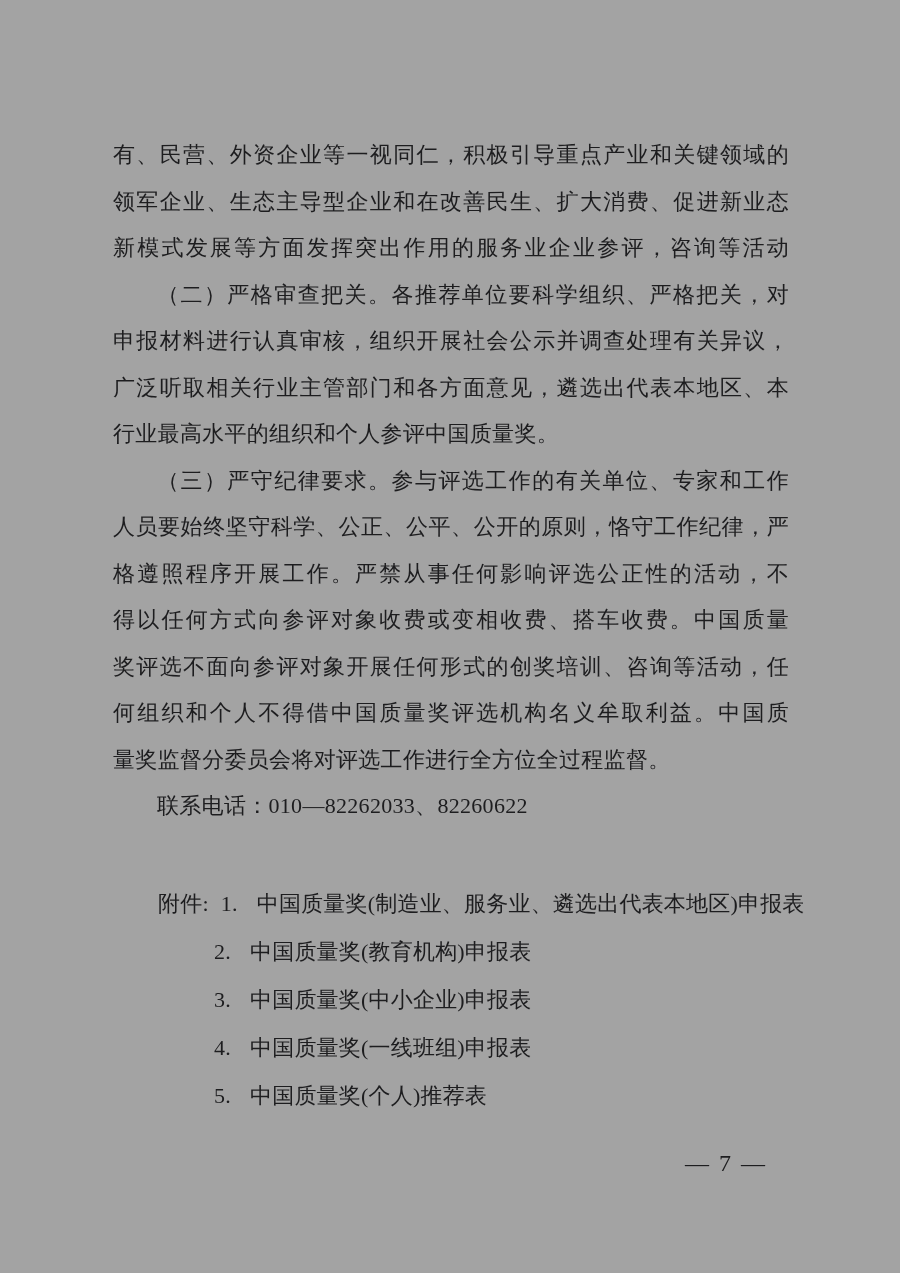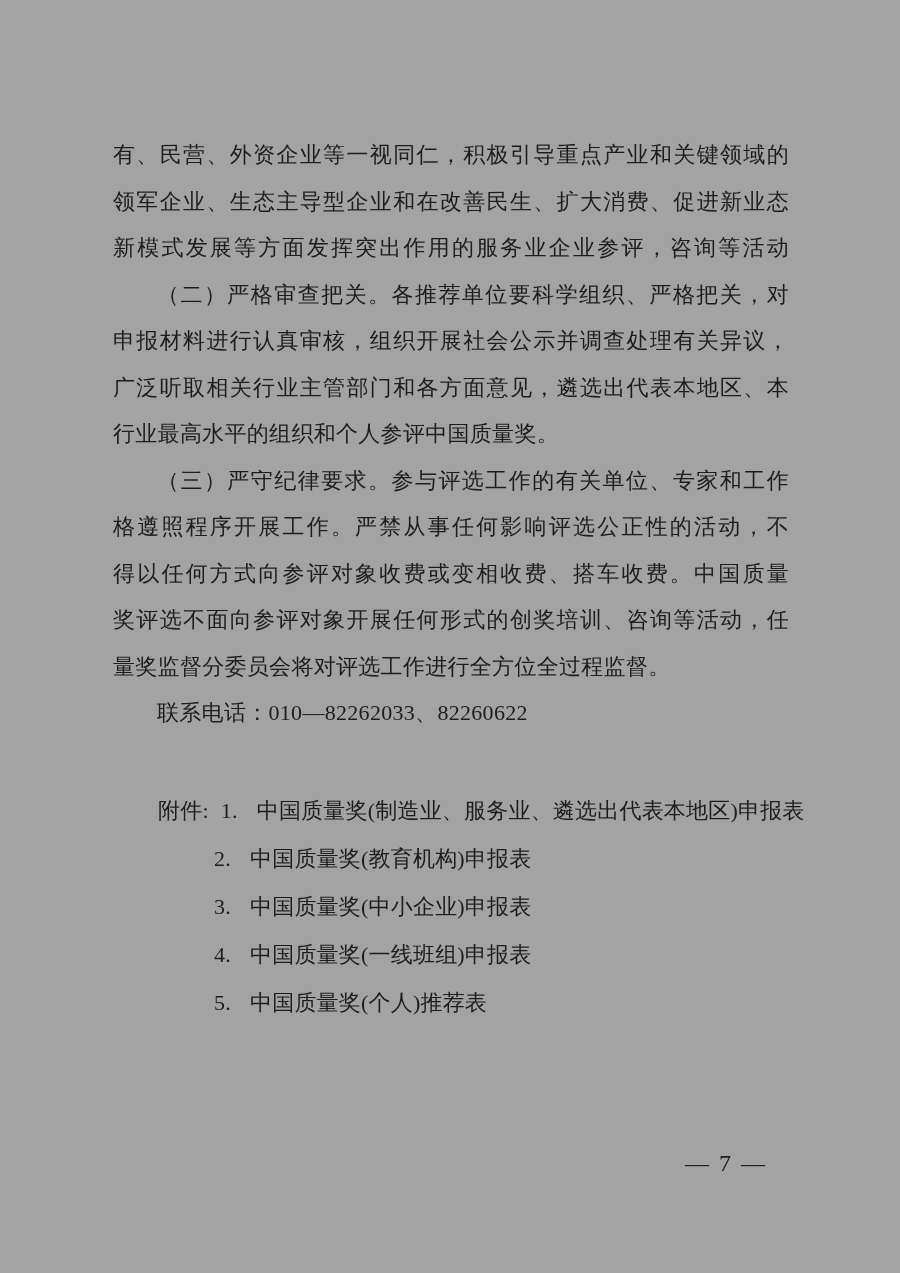--- a/index.html
+++ b/index.html
@@ -77,23 +77,25 @@
 
   <div class="body-text">
     <div class="line">有、民营、外资企业等一视同仁，积极引导重点产业和关键领域的</div>
     <div class="line">领军企业、生态主导型企业和在改善民生、扩大消费、促进新业态</div>
     <div class="line">新模式发展等方面发挥突出作用的服务业企业参评，咨询等活动</div>
     <div class="line indent">（二）严格审查把关。各推荐单位要科学组织、严格把关，对</div>
     <div class="line">申报材料进行认真审核，组织开展社会公示并调查处理有关异议，</div>
     <div class="line">广泛听取相关行业主管部门和各方面意见，遴选出代表本地区、本</div>
     <div class="line short">行业最高水平的组织和个人参评中国质量奖。</div>
     <div class="line indent">（三）严守纪律要求。参与评选工作的有关单位、专家和工作</div>
+    <div class="line">人员要始终坚守科学、公正、公平、公开的原则，恪守工作纪律，严</div>
     <div class="line">格遵照程序开展工作。严禁从事任何影响评选公正性的活动，不</div>
     <div class="line">得以任何方式向参评对象收费或变相收费、搭车收费。中国质量</div>
     <div class="line">奖评选不面向参评对象开展任何形式的创奖培训、咨询等活动，任</div>
+    <div class="line">何组织和个人不得借中国质量奖评选机构名义牟取利益。中国质</div>
     <div class="line short">量奖监督分委员会将对评选工作进行全方位全过程监督。</div>
     <div class="line short indent">联系电话：010—82262033、82260622</div>
 
     <div class="attachments">
       <div class="att-row">
         <span class="att-label">附件:</span><span class="att-num">1.</span><span class="att-text">中国质量奖(制造业、服务业、遴选出代表本地区)申报表</span>
       </div>
       <div class="att-row cont">
         <span class="att-num">2.</span><span class="att-text">中国质量奖(教育机构)申报表</span>
       </div>

